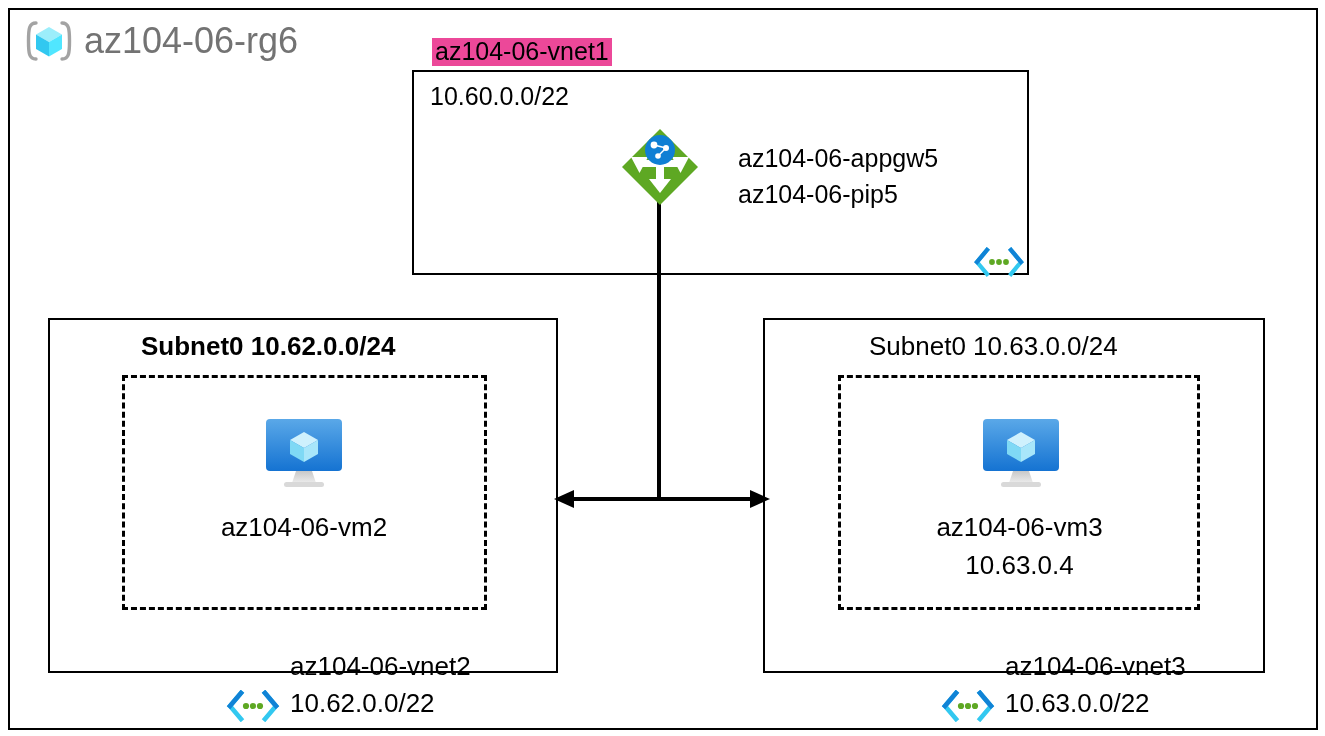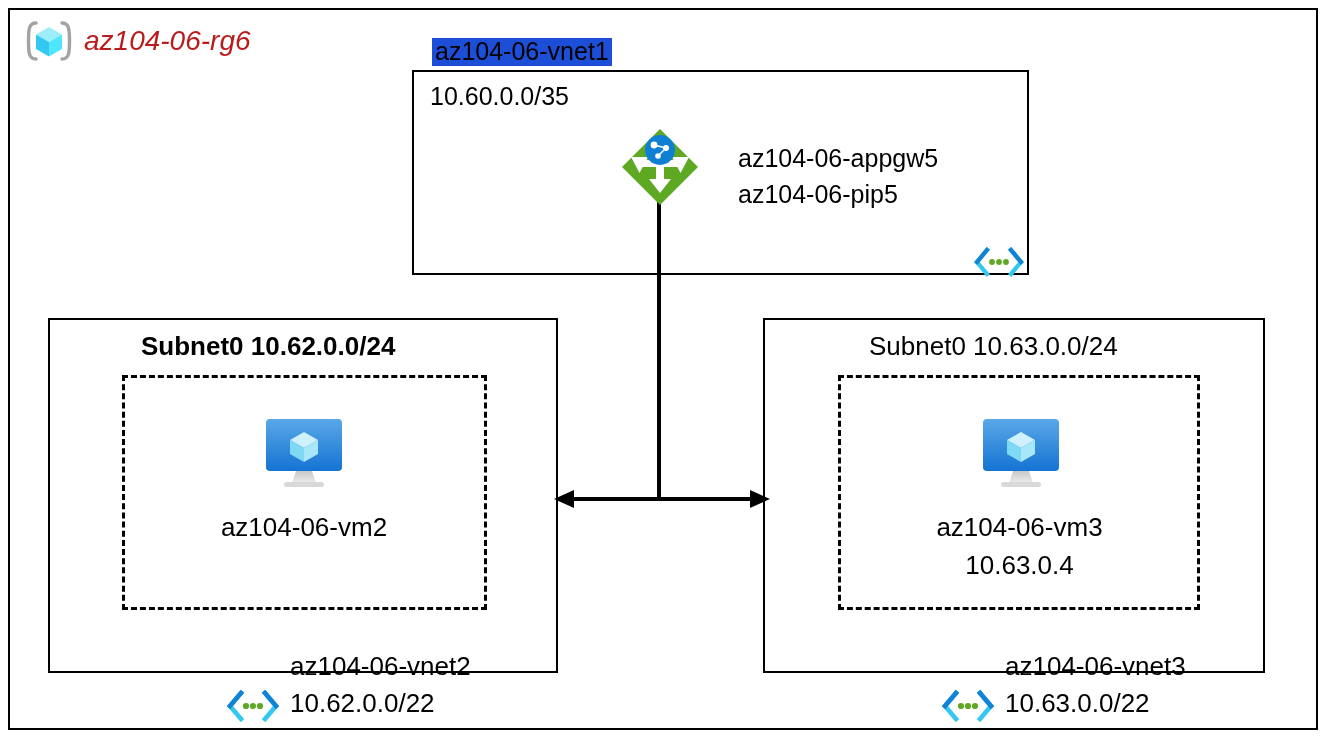--- a/index.html
+++ b/index.html
@@ -33,25 +33,24 @@
   
   .rg-header {
     position: absolute;
     left: 26px;
     top: 20px;
     display: flex;
     align-items: center;
     gap: 12px;
   }
   .rg-title {
-    font-size: 28px;
-    color: #b91c1c;
+    font-size: 36px;
+    color: #737373;
     white-space: nowrap;
     line-height: 1;
-    font-style: italic;
   }
 
   
   .solid-box {
     position: absolute;
     border: 2px solid #000000;
     box-sizing: border-box;
     background: transparent;
   }
   .dashed-box {
@@ -62,21 +61,21 @@
   }
 
   
   #vnet1-box { left: 412px; top: 70px; width: 617px; height: 205px; }
   #vnet1-title {
     position: absolute;
     left: 432px;
     top: 38px;
     font-size: 25px;
     white-space: nowrap;
-    background: #1d4ed8;
+    background: #ec4899;
     padding: 0 3px;
     line-height: 1.1;
   }
   #vnet1-cidr {
     position: absolute;
     left: 430px;
     top: 83px;
     font-size: 25px;
     white-space: nowrap;
     line-height: 1.1;
@@ -189,21 +188,21 @@
         <polygon points="23,7 36,14.5 23,22 10,14.5" fill="#9CEEFB"></polygon>
         <polygon points="10,14.5 23,22 23,36.5 10,29" fill="#32C8F0"></polygon>
         <polygon points="36,14.5 23,22 23,36.5 36,29" fill="#50E6FF"></polygon>
       </svg>
     </span>
     <span class="rg-title">az104-06-rg6</span>
   </div>
 
   <div class="solid-box" id="vnet1-box"></div>
   <div id="vnet1-title">az104-06-vnet1</div>
-  <div id="vnet1-cidr">10.60.0.0/35</div>
+  <div id="vnet1-cidr">10.60.0.0/22</div>
 
   <div class="connector-vert" id="gw-vline"></div>
 
   <div id="appgw-icon-wrap">
     <svg class="icon-svg" viewBox="0 0 82 80" xmlns="http://www.w3.org/2000/svg">
       <polygon points="41,2 79,40 41,78 3,40" fill="#5EA823"></polygon>
 
       <g fill="#FFFFFF">
 
         <rect x="37" y="30" width="8" height="26"></rect>

